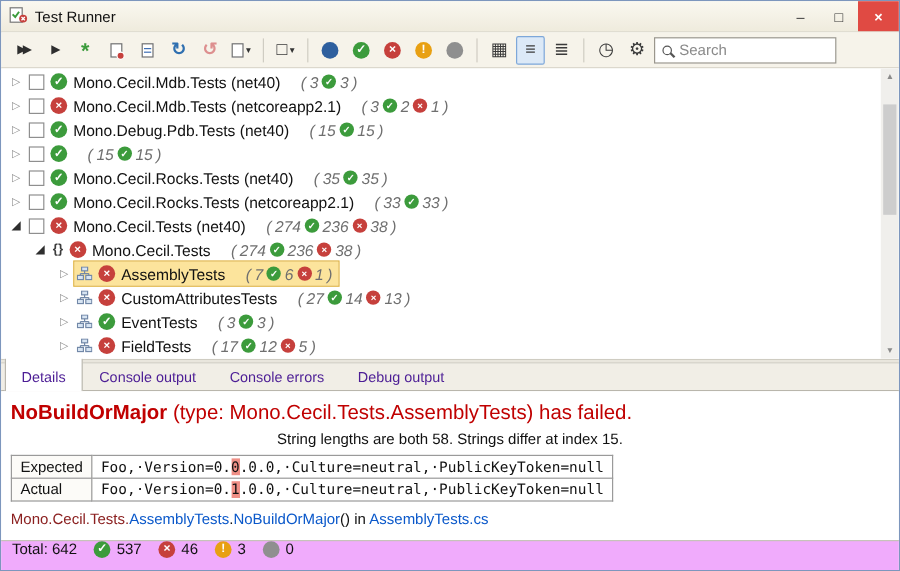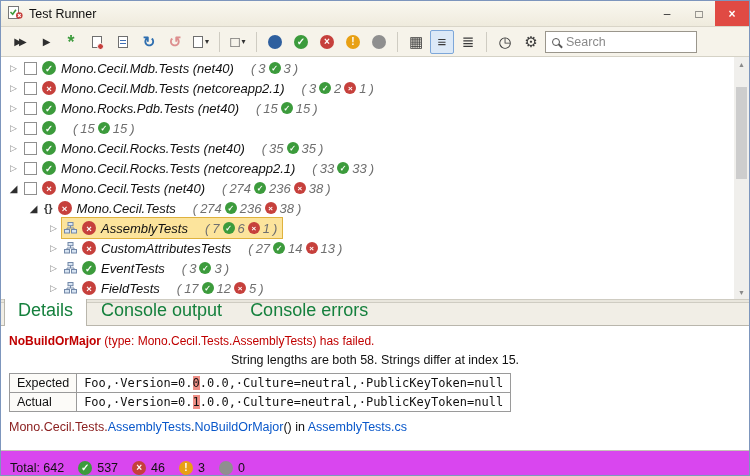--- a/index.html
+++ b/index.html
@@ -49,55 +49,55 @@
   .expander { width:17px; text-align:center; font-size:9px; color:#8d8d8d; flex:0 0 auto; }
   .expander.expanded { color:#2e2e2e; font-size:10px; }
   .rowc { display:inline-flex; align-items:center; height:20px; padding:0 5px 0 2px; gap:5px; }
   .rowc.selected { background:var(--selection-bg); outline:1px solid var(--selection-border); }
   .cb { width:13px; height:13px; border:1px solid #8f8f8f; background:#fff; flex:0 0 auto; }
   .ns { font-weight:bold; font-size:11px; color:#3c3c3c; letter-spacing:0px; }
   .clsicon { display:inline-flex; }
   .stat { width:14px; height:14px; border-radius:50%; color:#fff; font-size:9.5px; font-weight:bold; display:inline-flex; align-items:center; justify-content:center; flex:0 0 auto; }
   .stat.passed { background:var(--passed); }
   .stat.failed { background:var(--failed); }
-  .tlabel { font-size:13px; color:#111;font-style:italic; }
+  .tlabel { font-size:13px; color:#111; }
   .counts { display:inline-flex; align-items:center; gap:3px; margin-left:12px; }
   .cnum { font-style:italic; color:#6f6f6f; font-size:13px; }
   .ic { width:12px; height:12px; border-radius:50%; color:#fff; font-size:8px; font-weight:bold; display:inline-flex; align-items:center; justify-content:center; }
   .ic.passed { background:var(--passed); }
   .ic.failed { background:var(--failed); }
 
   
   .vscroll { position:absolute; top:0; right:0; width:15px; height:100%; background:#f0efec; display:flex; flex-direction:column; }
   .varrow { height:14px; display:flex; align-items:center; justify-content:center; font-size:7px; color:#8a8a8a; }
   .vtrack { flex:1; position:relative; }
   .vthumb { position:absolute; left:2px; right:2px; top:16px; height:92px; background:#cdcdcd; }
 
   .splitter { height:4px; flex:0 0 auto; background:#e9e6dd; border-top:1px solid #cfccc2; border-bottom:1px solid #cfccc2; }
 
   
   .tabbar { height:23px; flex:0 0 auto; background:#f1eee6; display:flex; align-items:flex-end; padding-left:3px; border-bottom:1px solid #b9b6ac; }
-  .tab { padding:17px 13px 4px; font-size:18px; color:#15803d; border:1px solid transparent; border-bottom:none; }
+  .tab { padding:17px 13px 4px; font-size:12px; color:#4c1d95; border:1px solid transparent; border-bottom:none; }
   .tab.active { background:#fff; border-color:#b9b6ac; margin-bottom:-1px; padding-bottom:5px; }
 
   .details { flex:1 1 auto; background:#fff; padding:8px 8px 2px; display:flex; flex-direction:column; gap:5px; overflow:hidden; }
-  .fail-line { color:var(--error-text); font-size:12px; }
+  .fail-line { color:var(--error-text); font-size:17px; }
   .fail-line b { font-weight:bold; }
   .msg-line { font-size:12.5px; color:#111;text-align:center; }
   .diff-table { border-collapse:collapse; margin-top:1px; align-self:flex-start; }
   .diff-table td { border:1px solid #9a9a9a; padding:2px 7px; }
   td.dlabel { text-align:left; font-size:12.5px; color:#111; background:#fcfbf8; }
   td.dvalue { font-family:"DejaVu Sans Mono","Liberation Mono",monospace; font-size:12px; white-space:pre; color:#111; }
   .hl { background:var(--diff-hl); }
   .stack-line { font-size:12.5px; color:#111; margin-top:3px; }
   .maroon { color:var(--maroon); }
   .lnk { color:var(--link); cursor:pointer; }
 
   
-  .statusbar { height:25px; flex:0 0 auto; background:#d946ef; border-top:1px solid #c6c3b9; display:flex; align-items:flex-end; padding:0 9px; gap:14px; font-size:12.5px; color:#111; }
+  .statusbar { height:25px; flex:0 0 auto; background:#f0abfc; border-top:1px solid #c6c3b9; display:flex; align-items:flex-start; padding:0 9px; gap:14px; font-size:12.5px; color:#111; }
   .sb-item { display:flex; align-items:center; gap:5px; }
 </style>
 </head>
 <body>
 
 <div class="window">
 
   <div class="titlebar">
     <span class="app-icon"><svg width="16" height="16" viewBox="0 0 16 16">
           <rect x="1.5" y="2.5" width="10" height="12" fill="#fff" stroke="#777"></rect>
@@ -226,21 +226,21 @@
             <span class="cnum">1</span>
             <span class="cnum">)</span>
           </span>
         </span>
       </div>
       <div class="trow" style="padding-left: 4px;">
         <span class="expander collapsed">▷</span>
         <span class="rowc">
           <span class="cb"></span>
           <span class="stat passed">✓</span>
-          <span class="tlabel">Mono.Rocks.Pdb.Tests (net40)</span>
+          <span class="tlabel">Mono.Debug.Pdb.Tests (net40)</span>
           <span class="counts">
             <span class="cnum">(</span>
             <span class="cnum">15</span>
             <span class="ic passed">✓</span>
             <span class="cnum">15</span>
             <span class="cnum">)</span>
           </span>
         </span>
       </div>
       <div class="trow" style="padding-left: 4px;">
@@ -416,20 +416,21 @@
         </span>
       </div>
     </div>
 
   <div class="splitter"></div>
 
   <div class="tabbar">
     <div class="tab active">Details</div>
     <div class="tab">Console output</div>
     <div class="tab">Console errors</div>
+    <div class="tab">Debug output</div>
   </div>
 
   <div class="details">
     <div class="fail-line"><b>NoBuildOrMajor</b><span> (type: Mono.Cecil.Tests.AssemblyTests) has failed.</span></div>
     <div class="msg-line">String lengths are both 58. Strings differ at index 15.</div>
     <table class="diff-table">
         <tbody>
       <tr>
             <td class="dlabel">Expected</td>
             <td class="dvalue"><span>Foo,·Version=0.</span><span class="hl">0</span><span>.0.0,·Culture=neutral,·PublicKeyToken=null</span></td>

